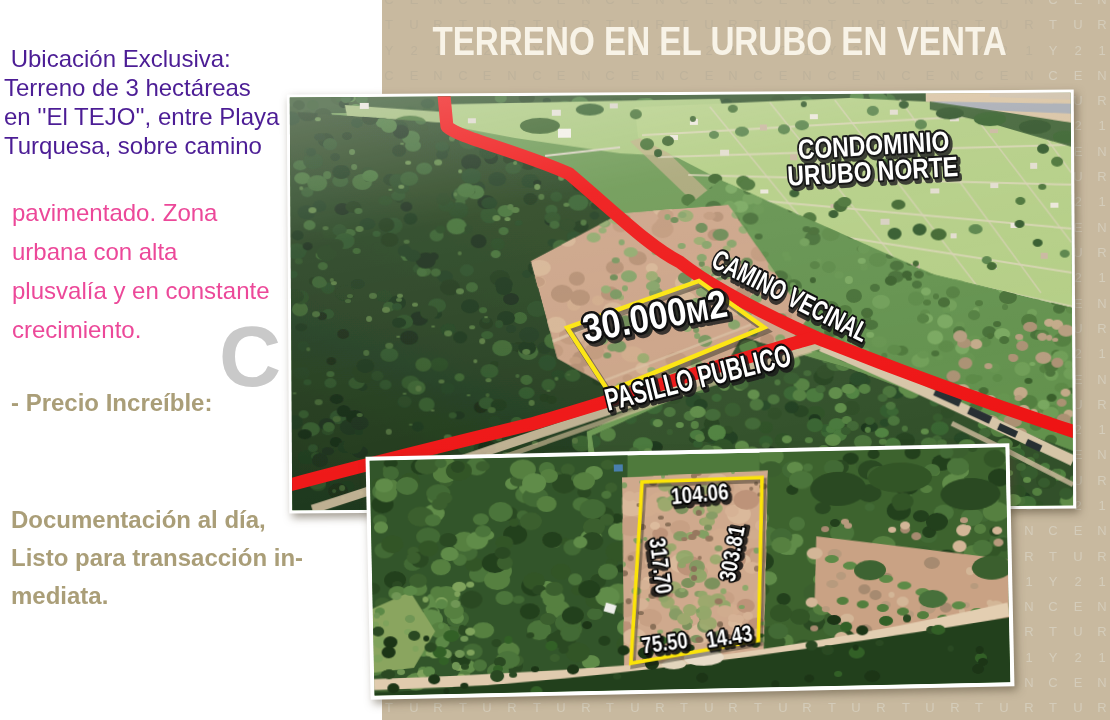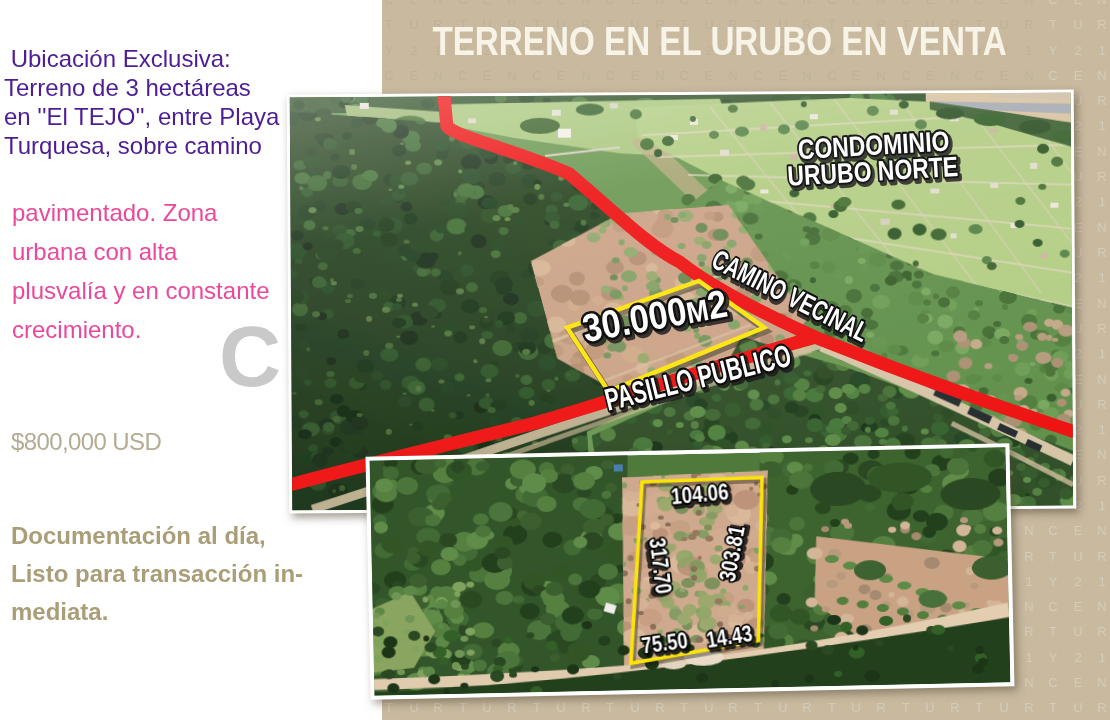--- a/index.html
+++ b/index.html
@@ -225,23 +225,23 @@
     </svg></div>
 
 <div class="abs" style="left:376px;top:19px;width:664px;text-align:center;font-weight:bold;font-size:40px;color:#f8f3e7;transform:scaleX(0.83);letter-spacing:0px;white-space:nowrap">TERRENO EN EL URUBO EN VENTA</div>
 
 <div class="abs" style="left:219px;top:313px;font-size:86px;font-weight:bold;color:#c9c9c9;line-height:86px">C</div>
 
 <div class="abs" style="left:4px;top:44px;font-size:24px;line-height:29px;color:#4c1d95;white-space:nowrap">&nbsp;Ubicación Exclusiva:<br>Terreno de 3 hectáreas<br>en ''El TEJO'', entre Playa<br>Turquesa, sobre camino</div>
 
 <div class="abs" style="left:12px;top:193px;font-size:24px;line-height:39px;color:#ec4899;white-space:nowrap">pavimentado. Zona<br>urbana con alta<br>plusvalía y en constante<br>crecimiento.</div>
 
-<div class="abs" style="left:11px;top:383px;font-size:24px;line-height:39px;color:#b3ac92;white-space:nowrap"><br><span style="letter-spacing:-0.6px">$800,000 USD</span></div>
+<div class="abs" style="left:11px;top:383px;font-size:24px;line-height:39px;color:#b3ac92;white-space:nowrap"><b style="color:#aa9e78">- Precio Increíble:</b><br></div>
 
-<div class="abs" style="left:11px;top:517px;font-size:24px;line-height:38px;color:#aa9e78;font-weight:bold;white-space:nowrap">Documentación al día,<br>Listo para transacción in-<br>mediata.</div>
+<div class="abs" style="left:11px;top:501px;font-size:24px;line-height:38px;color:#aa9e78;font-weight:bold;white-space:nowrap">Documentación al día,<br>Listo para transacción in-<br>mediata.</div>
 
 <div class="abs" style="left:288px;top:92px;width:781px;height:413px;background:#fff;padding:3px;transform:rotate(-0.35deg);box-shadow:3px 4px 9px rgba(80,70,50,0.55)"><svg width="781" height="413" viewBox="0 0 781 413">
       <defs>
         <clipPath id="cfA">
           <polygon points="0,14 150,26 215,48 268,76 312,110 352,148 388,184 418,214 445,240 425,275 385,300 335,318 295,336 300,413 0,413"></polygon>
         </clipPath>
         <clipPath id="cfB">
           <polygon points="450,242 560,275 680,320 781,358 781,413 310,413 300,340 380,305 430,280"></polygon>
         </clipPath>
         <clipPath id="csc">

